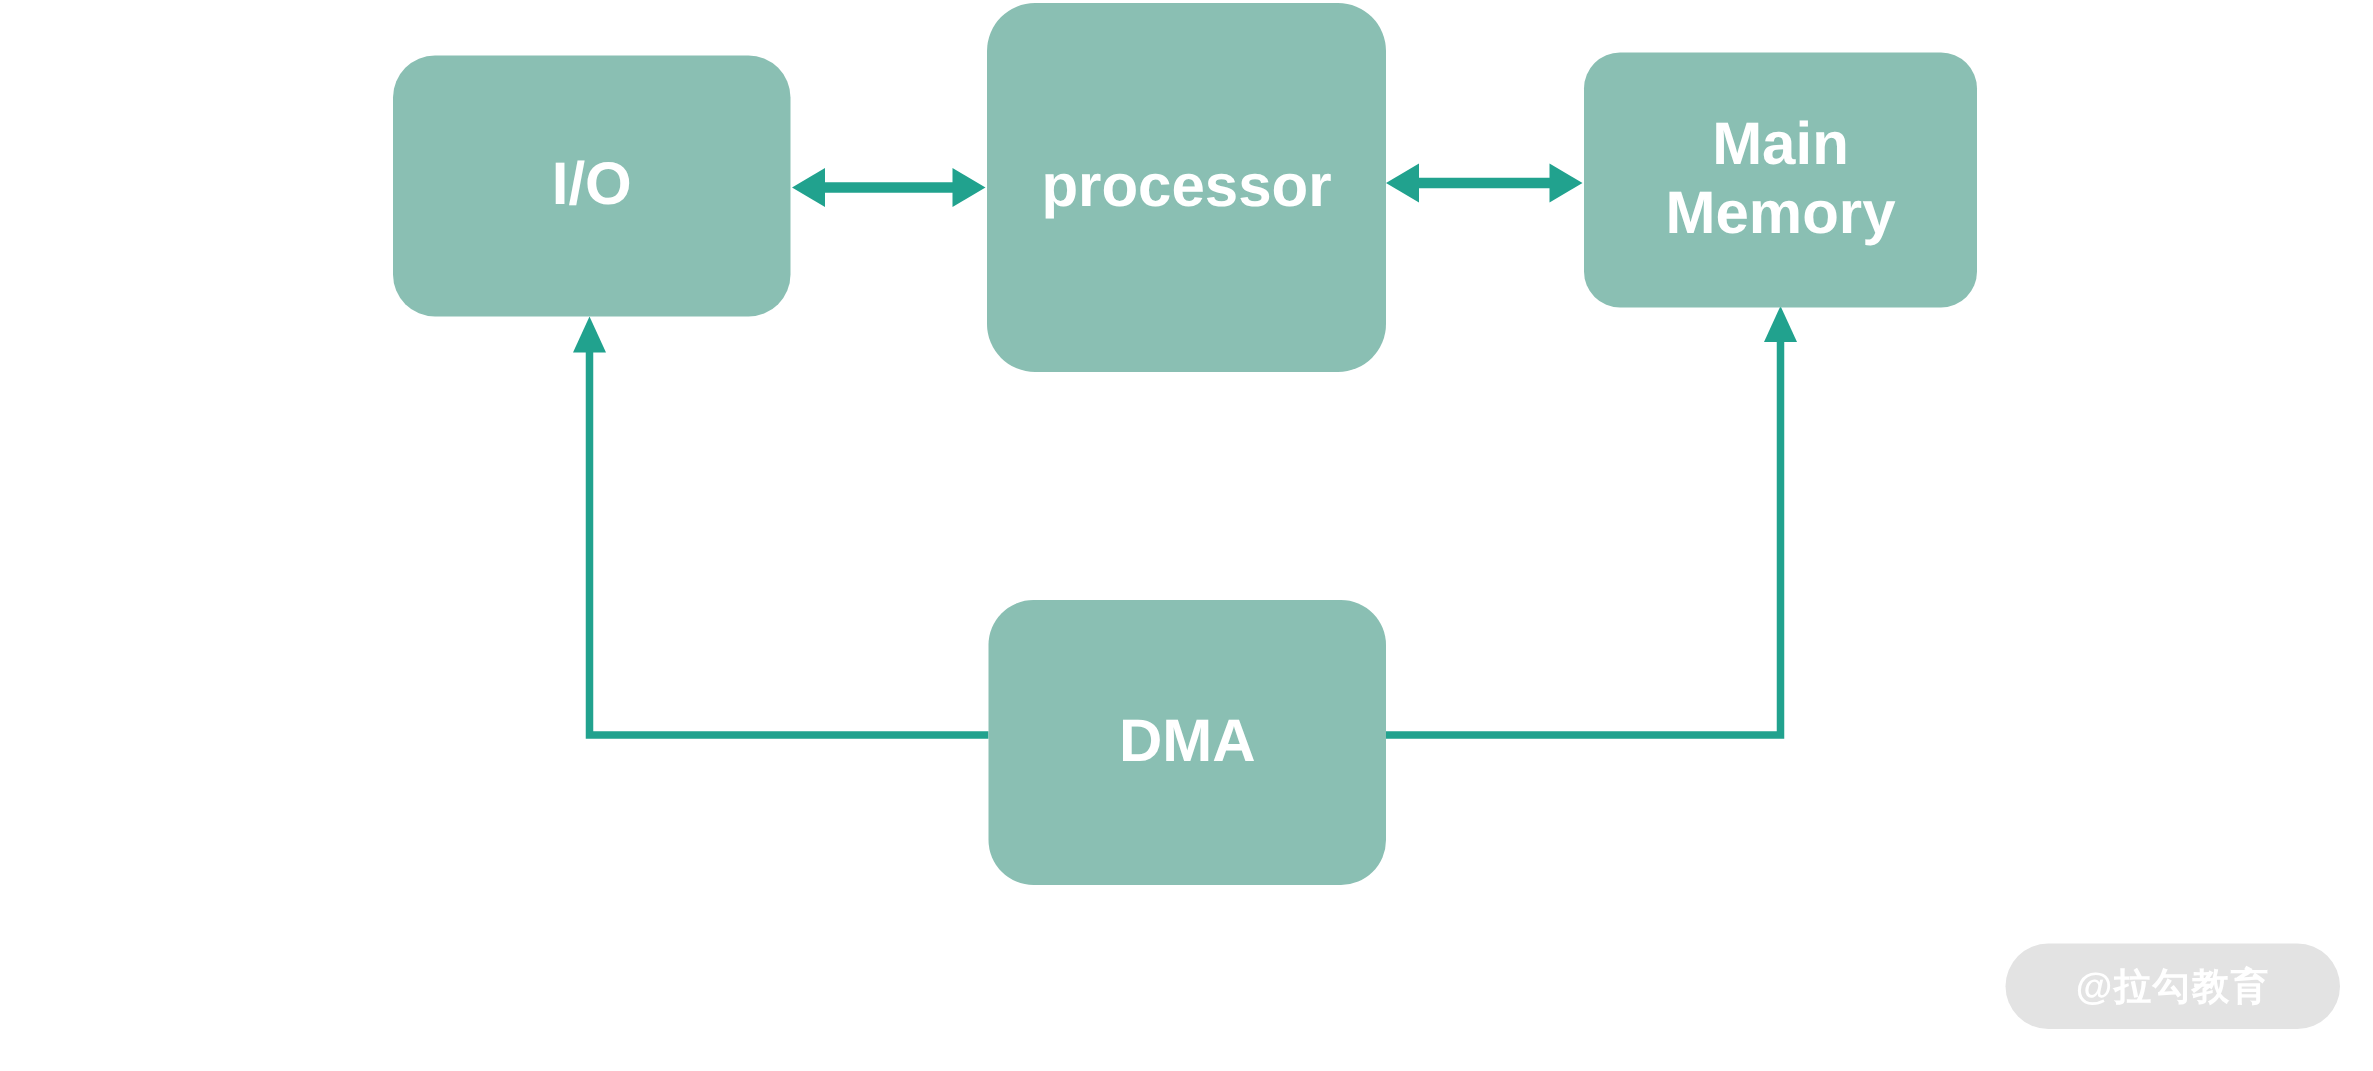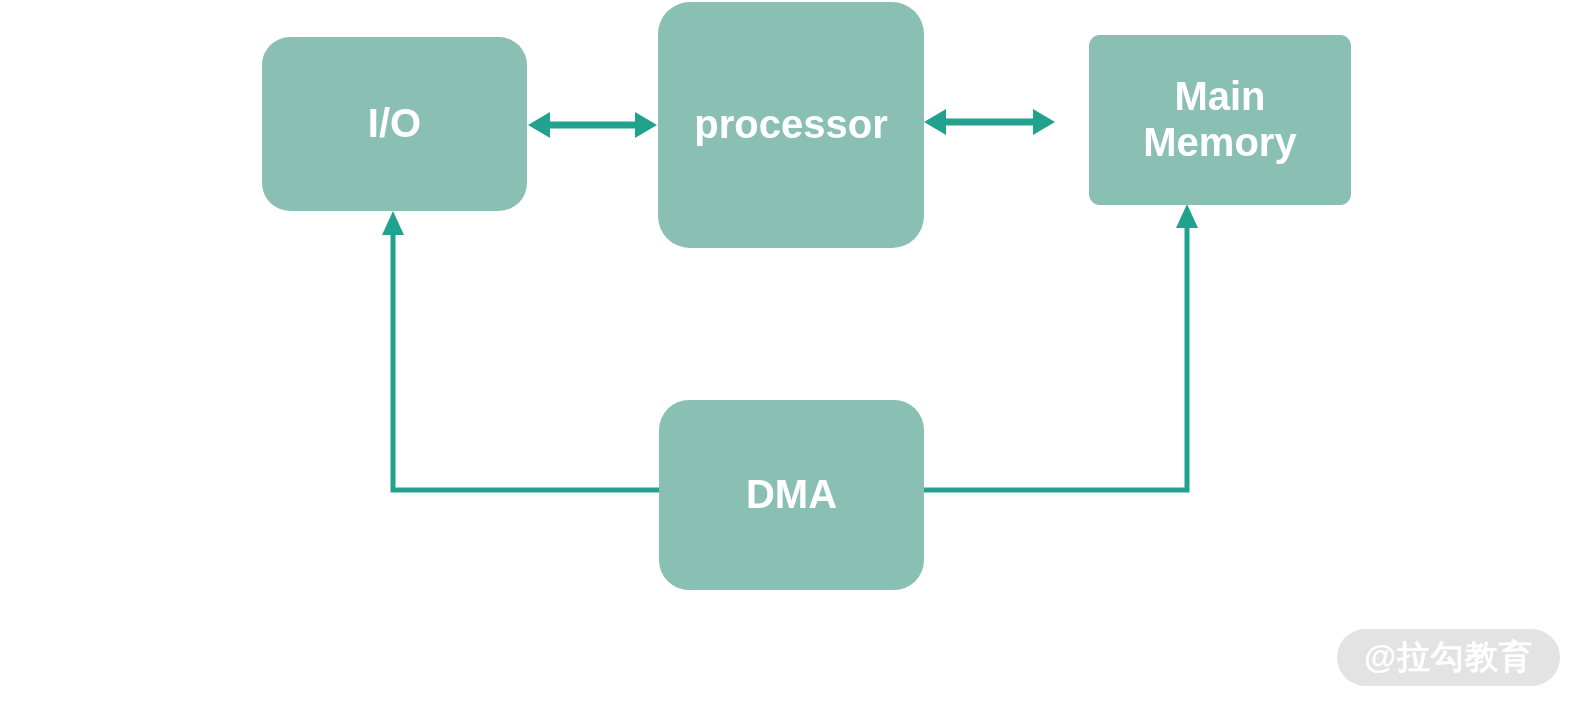--- a/index.html
+++ b/index.html
@@ -42,34 +42,34 @@
     align-items: center;
     justify-content: center;
     text-align: center;
     font-weight: 700;
     font-size: 40px;
     line-height: 1.14;
     white-space: pre-line;
   }
   .node-io        { left: 262px;  top: 37px;  width: 265px; height: 174px; border-radius: 28px; }
   .node-processor { left: 658px;  top: 2px;   width: 266px; height: 246px; border-radius: 32px; }
-  .node-main-memory { left: 1056px; top: 35px; width: 262px; height: 170px; border-radius: 11px; margin-left: 33px; }
+  .node-main-memory { left: 1056px; top: 35px; width: 262px; height: 170px; border-radius: 24px; }
   .node-dma       { left: 659px;  top: 400px; width: 265px; height: 190px; border-radius: 30px; }
   .watermark {
     position: absolute;
     left: 1337px; top: 629px;
     width: 223px; height: 57px;
     border-radius: 28.5px;
     background: var(--wm-bg);
     color: var(--wm-text);
     display: flex;
     align-items: center;
     justify-content: center;
     font-weight: 700;
-    font-size: 33px;
+    font-size: 25px;
     letter-spacing: 1px;
   }
 </style>
 </head>
 <body>
 
 <div class="stage">
 
   <svg class="connectors" viewBox="0 0 1582 714" xmlns="http://www.w3.org/2000/svg">
 

